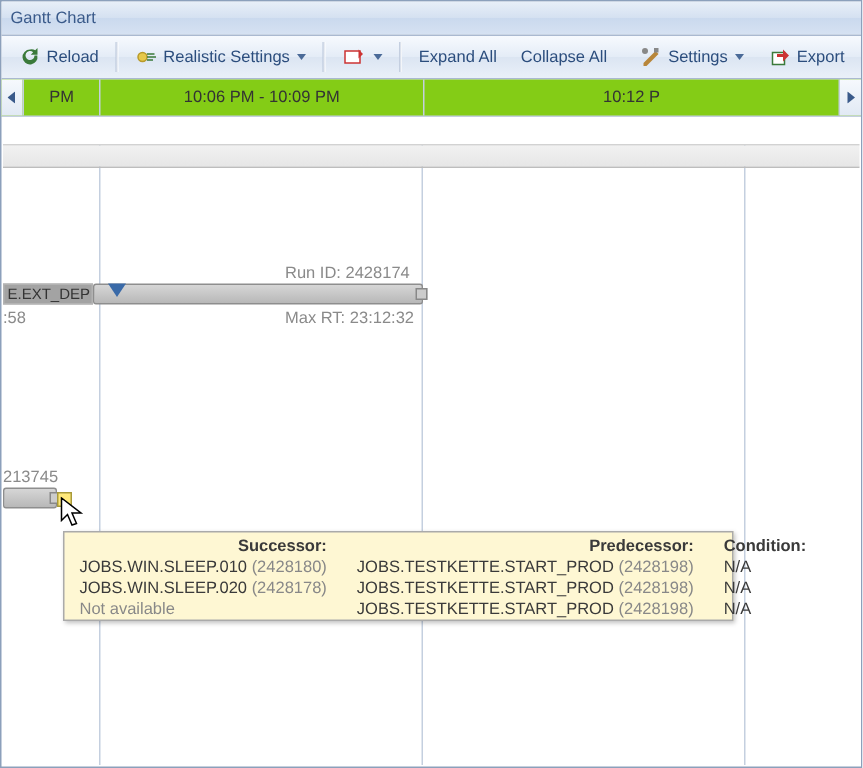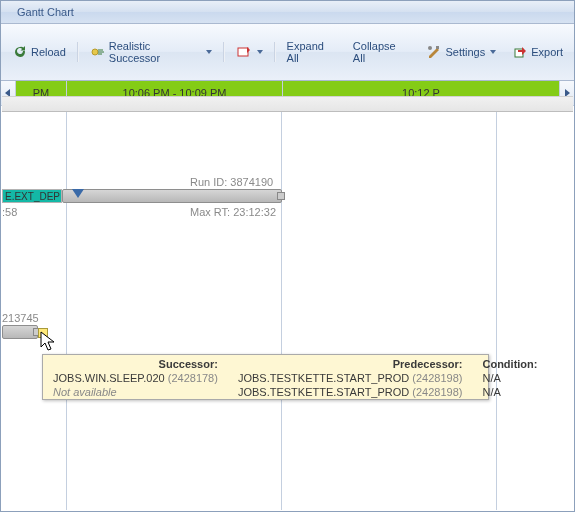--- a/index.html
+++ b/index.html
@@ -1,45 +1,45 @@
 <!DOCTYPE html>
 <html><head>
 <meta charset="utf-8">
 <style>
 html,body{margin:0;padding:0;font-family:Tahoma,Arial,sans-serif;font-size:11px;color:#333;background:#fff;}
 .window{width:575px;height:512px;border:1px solid #8ca0bb;background:#fff;box-sizing:border-box;position:relative;overflow:hidden;}
-.titlebar{height:22px;background:linear-gradient(#e8eff8,#d5e1f1 49%,#cad9ee 50%,#d6e2f2);border-bottom:1px solid #aab9d0;display:flex;align-items:center;padding:0 16px;color:#3a5a8a;font-weight:normal;}
-.toolbar{height:28px;background:linear-gradient(#f7fafe,#e4ecf7 49%,#dbe5f2 50%,#eaf0f9);border-bottom:1px solid #aab9d0;display:flex;align-items:center;padding:14px 4px;gap:2px;}
+.titlebar{height:22px;background:linear-gradient(#e8eff8,#d5e1f1 49%,#cad9ee 50%,#d6e2f2);border-bottom:1px solid #aab9d0;display:flex;align-items:center;padding:0 6px;color:#3a5a8a;font-weight:normal;}
+.toolbar{height:28px;background:linear-gradient(#f7fafe,#e4ecf7 49%,#dbe5f2 50%,#eaf0f9);border-bottom:1px solid #aab9d0;display:flex;align-items:center;padding:0 4px;gap:2px;text-align:center;}
 .tbtn{display:flex;align-items:center;gap:3px;padding:2px 6px;border:1px solid transparent;border-radius:3px;color:#2b4d7d;cursor:pointer;}
 .sep{width:2px;height:20px;background:linear-gradient(to right,#b8c5da,#fff);margin:0 2px;}
 .spacer{flex:1;}
 .icon{display:inline-block;width:16px;height:16px;position:relative;}
 .icon svg{display:block;}
 .dd{width:0;height:0;border-left:3px solid transparent;border-right:3px solid transparent;border-top:4px solid #4a6a98;margin-left:2px;}
 .dateheader{height:18px;text-align:center;background:#fafbfd;border-bottom:1px solid #c4cfdf;line-height:18px;color:#333;}
 .timerow{height:24px;background:#84cc16;border-bottom:1px solid #c4cfdf;display:flex;align-items:stretch;position:relative;}
 .navbtn{width:14px;display:flex;align-items:center;justify-content:center;background:linear-gradient(#f6f9fd,#e1e9f4);border-right:1px solid #c4cfdf;cursor:pointer;}
 .navbtn.right{border-right:none;border-left:1px solid #c4cfdf;}
 .timecols{flex:1;display:flex;position:relative;}
 .tcol{border-right:1px solid #c4cfdf;display:flex;align-items:center;justify-content:center;color:#333;}
 .chartarea{position:absolute;left:1px;right:1px;top:95px;bottom:1px;background:#fff;}
 .vline{position:absolute;top:0;bottom:0;width:1px;background:#c4cfdf;}
 .hband{position:absolute;left:0;right:0;height:14px;background:linear-gradient(#f1f1f1,#e6e6e6);border-top:1px solid #d2d2d2;border-bottom:1px solid #bdbdbd;}
 .ganttbar{position:absolute;height:14px;background:linear-gradient(#d6d6d6,#b8b8b8);border:1px solid #8e8e8e;border-radius:2px;box-sizing:border-box;}
 .runid{position:absolute;color:#8a8a8a;font-size:11px;}
-.labelbox{position:absolute;height:14px;background:#14b8a6;border:1px solid #b3b3b3;color:#333;font-size:10px;padding:0 2px;line-height:13px;box-sizing:border-box;}
+.labelbox{position:absolute;height:14px;background:#a3a3a3;border:1px solid #b3b3b3;color:#333;font-size:10px;padding:0 2px;line-height:13px;box-sizing:border-box;}
 .tri{position:absolute;width:0;height:0;border-left:6px solid transparent;border-right:6px solid transparent;border-top:9px solid #3a6aa8;}
 .smallblock{position:absolute;width:8px;height:8px;background:#ffe97a;border:1px solid #a89a3a;}
 .cursor{position:absolute;pointer-events:none;}
 .tooltip{position:absolute;background:#fef7d3;border:1px solid #aaa;box-shadow:1px 1px 3px rgba(0,0,0,.25);font-size:11px;color:#3a3a3a;}
 .tooltip table{border-collapse:collapse;width:100%;}
 .tooltip td{padding:1px 10px;white-space:nowrap;}
 .tooltip th{text-align:right;padding:3px 10px 1px 10px;font-weight:bold;}
 .gray{color:#888;}
-.italic{font-style:italic;color:#888;}
+.italic{color:#888;}
 .handle{position:absolute;width:6px;height:6px;background:#ccc;border:1px solid #888;top:50%;transform:translateY(-50%);}
 </style>
 </head>
 <body>
 
 <div class="window">
   <div class="titlebar">
     <span>Gantt Chart</span>
   </div>
 
@@ -53,21 +53,21 @@
       <span>Reload</span>
     </div>
     <div class="sep"></div>
     <div class="tbtn">
       <span class="icon">
         <svg width="16" height="16" viewBox="0 0 16 16">
             <circle cx="5" cy="8" r="3" fill="#e6c84a" stroke="#b89a2a"></circle>
             <path d="M8 6h5M8 8h6M8 10h4" stroke="#3a7a3a" stroke-width="1"></path>
           </svg>
       </span>
-      <span>Realistic Successor</span>
+      <span>Realistic Settings</span>
       <span class="dd"></span>
     </div>
     <div class="sep"></div>
     <div class="tbtn">
       <span class="icon">
         <svg width="16" height="16" viewBox="0 0 16 16">
             <rect x="2" y="4" width="10" height="8" fill="#fff" stroke="#c33"></rect>
             <path d="M11 3l3 3-3 3" fill="#c33"></path>
           </svg>
       </span>
@@ -129,21 +129,21 @@
   </div>
 
   <div class="chartarea">
 
     <div class="vline" style="left:64px"></div>
     <div class="vline" style="left:279px"></div>
     <div class="vline" style="left:494px"></div>
 
     <div class="hband" style="top:0"></div>
 
-    <div class="runid" style="left:188px;top:80px">Run ID: 3874190</div>
+    <div class="runid" style="left:188px;top:80px">Run ID: 2428174</div>
     <div class="labelbox" style="left:0;top:93px;width:60px">E.EXT_DEP</div>
     <div class="ganttbar" style="left:60px;top:93px;width:220px">
       <div class="handle" style="right:-4px"></div>
     </div>
     <div class="tri" style="left:70px;top:93px"></div>
     <div class="runid" style="left:188px;top:110px">Max RT: 23:12:32</div>
     <div class="runid" style="left:0;top:110px">:58</div>
 
     <div class="runid" style="left:0;top:216px">213745</div>
     <div class="ganttbar" style="left:0;top:229px;width:36px">
@@ -157,20 +157,25 @@
 
     <div class="tooltip" style="left:40px;top:258px;width:445px">
       <table>
         <tbody>
             <tr>
           <th>Successor:</th>
           <th>Predecessor:</th>
           <th>Condition:</th>
         </tr>
         <tr>
+          <td><span>JOBS.WIN.SLEEP.010</span> <span class="gray">(2428180)</span></td>
+          <td><span>JOBS.TESTKETTE.START_PROD</span> <span class="gray">(2428198)</span></td>
+          <td><span>N/A</span></td>
+        </tr>
+        <tr>
           <td><span>JOBS.WIN.SLEEP.020</span> <span class="gray">(2428178)</span></td>
           <td><span>JOBS.TESTKETTE.START_PROD</span> <span class="gray">(2428198)</span></td>
           <td><span>N/A</span></td>
         </tr>
         <tr>
           <td><span class="italic">Not available</span></td>
           <td><span>JOBS.TESTKETTE.START_PROD</span> <span class="gray">(2428198)</span></td>
           <td><span>N/A</span></td>
         </tr>
       </tbody>

